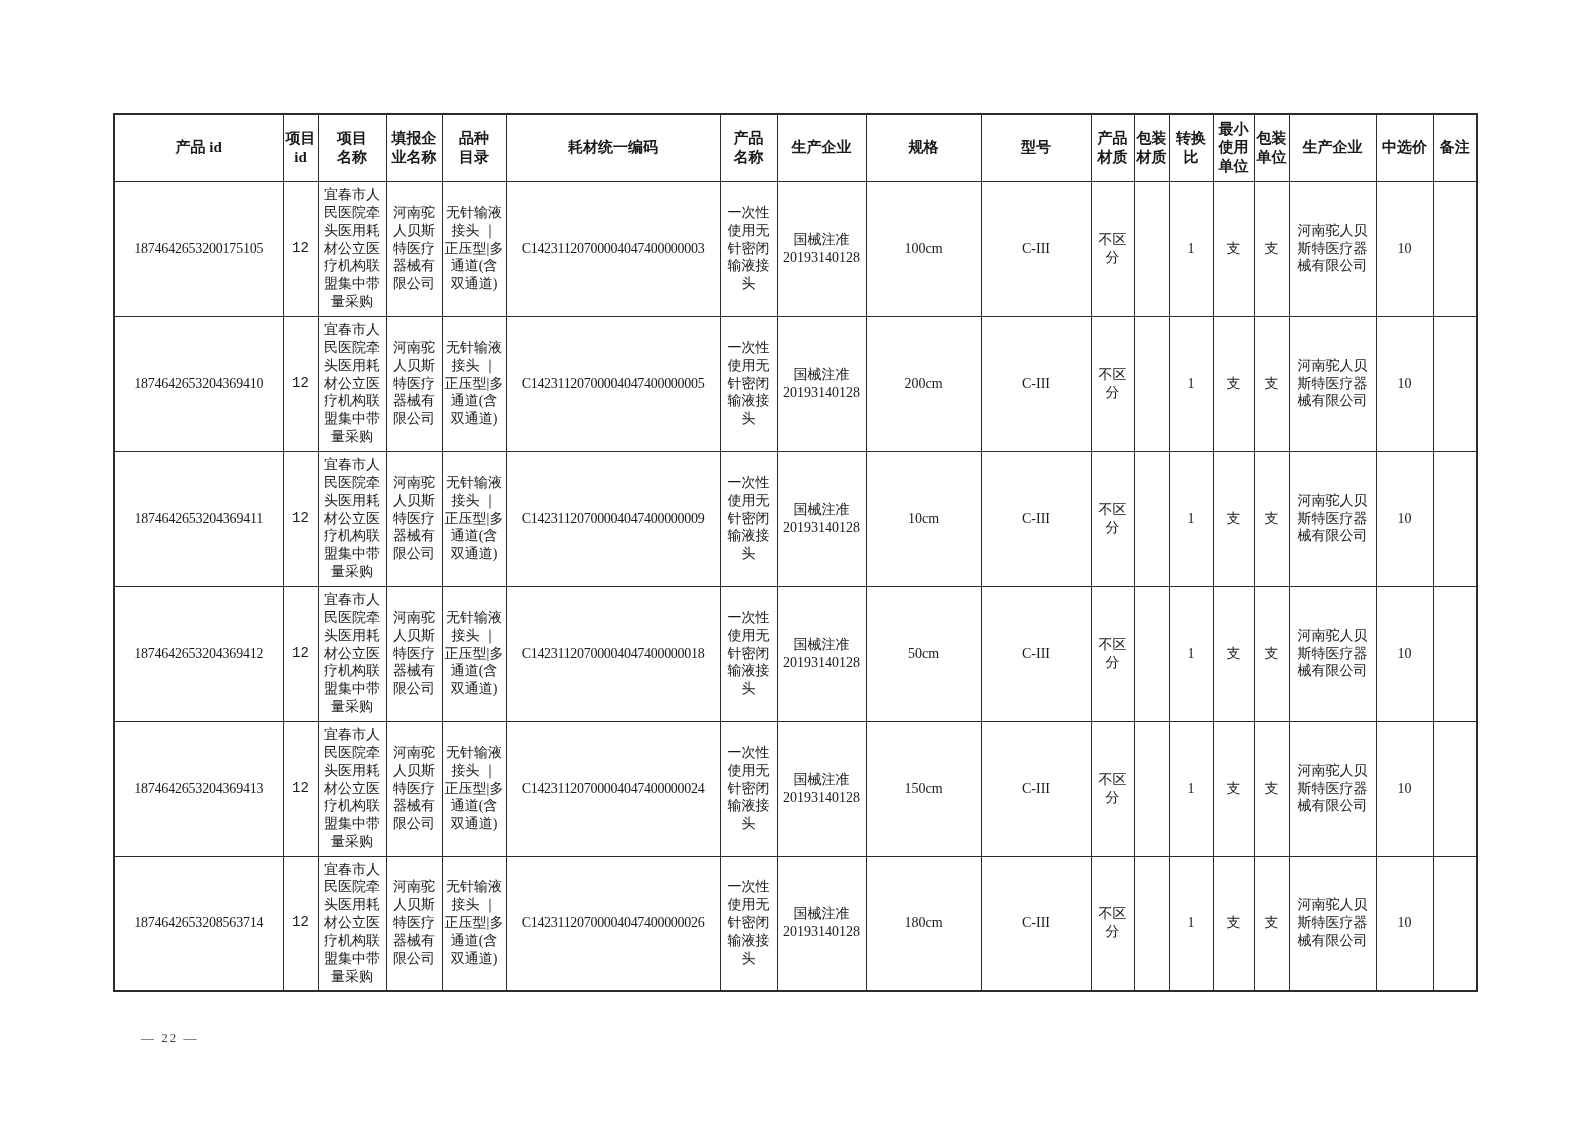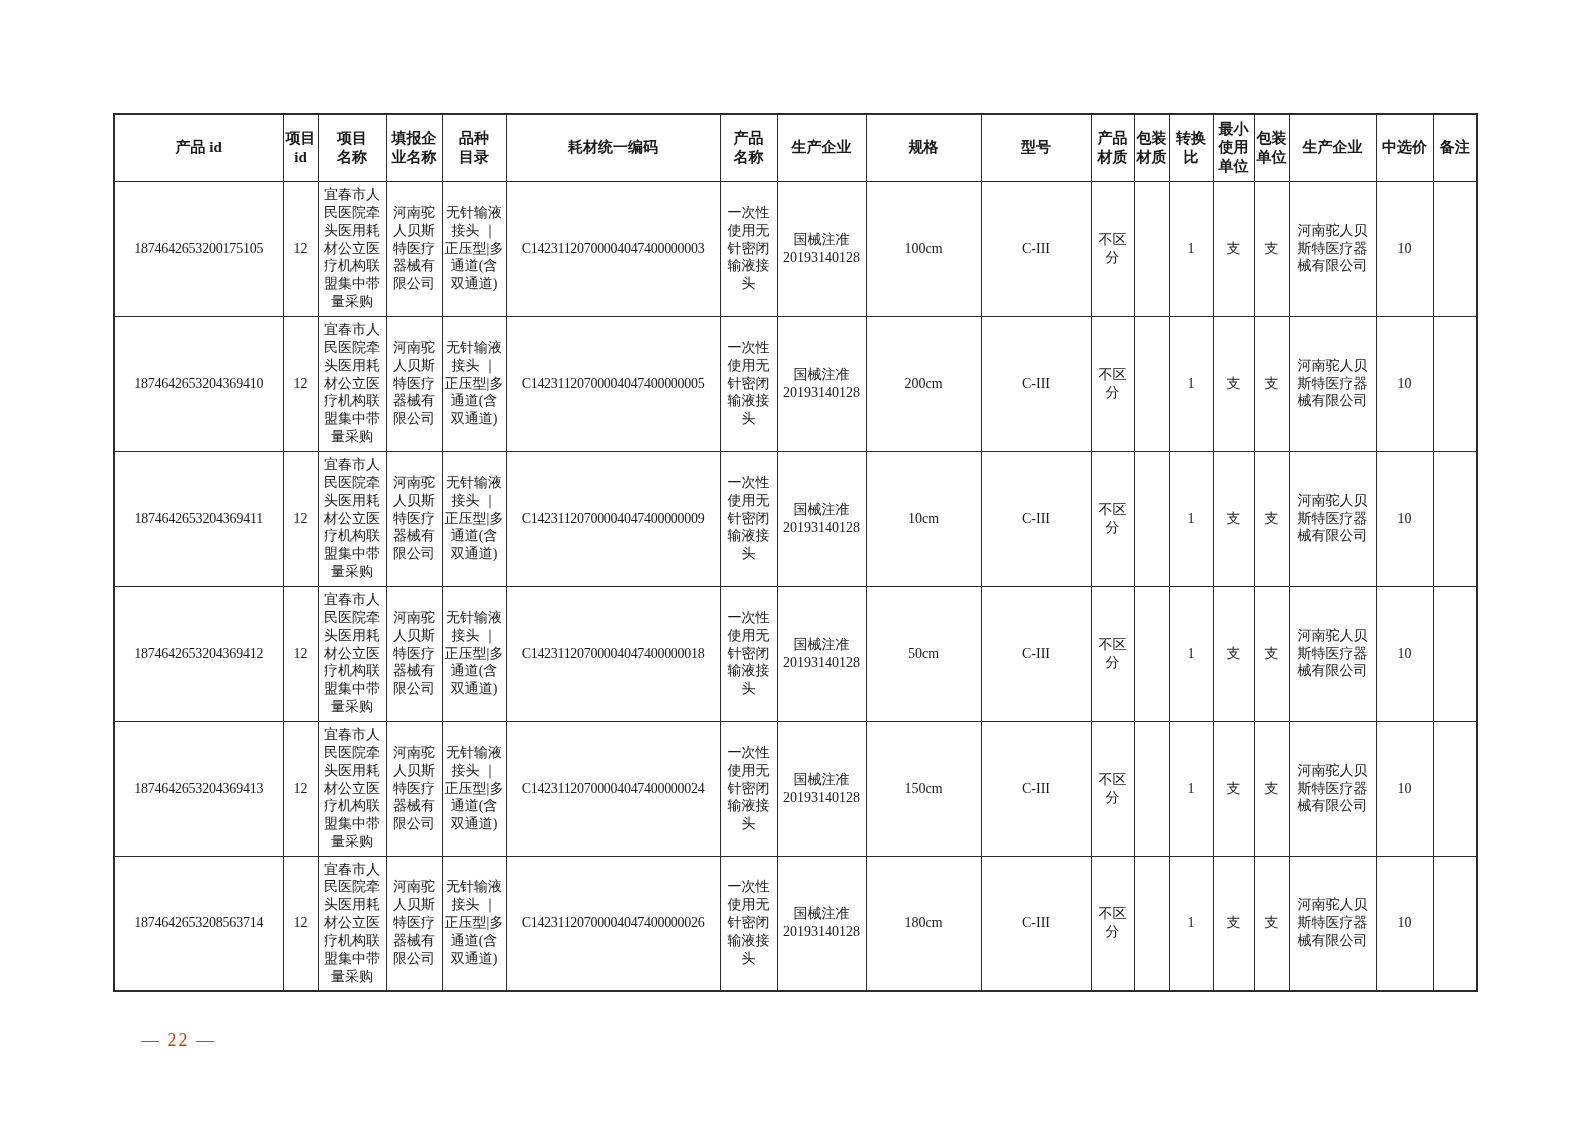--- a/index.html
+++ b/index.html
@@ -35,31 +35,31 @@
     line-height: 1.25;
     white-space: pre-line;
     height: 67px;
   }
   table.doc-table td {
     font-size: 14px;
     line-height: 1.28;
   }
   table.doc-table tbody tr { height: 135px; }
   td.cell-product_id { font-size: 13px; letter-spacing: -0.2px; }
-  td.cell-project_id { font-size: 14px; }
+  td.cell-project_id { font-size: 14px; font-family: Liberation Mono, monospace; }
   td.cell-code { font-size: 12.5px; letter-spacing: -0.3px; white-space: nowrap; padding: 0 1px; }
   td.cell-cert_no { font-size: 13.5px; margin-top: 40px; }
   td.cell-spec, td.cell-model { font-family: Liberation Serif, serif; font-size: 13px; }
   .page-footer {
     position: absolute;
     left: 141px;
     top: 1030px;
-    font-size: 18px;
+    font-size: 13px;
     letter-spacing: 2px;
-    color: #c2410c;
+    color: #404040;
   }
 </style>
 </head>
 <body>
 
 <div class="page">
 
   <table class="doc-table">
     <colgroup>
         <col style="width: 169px;">

